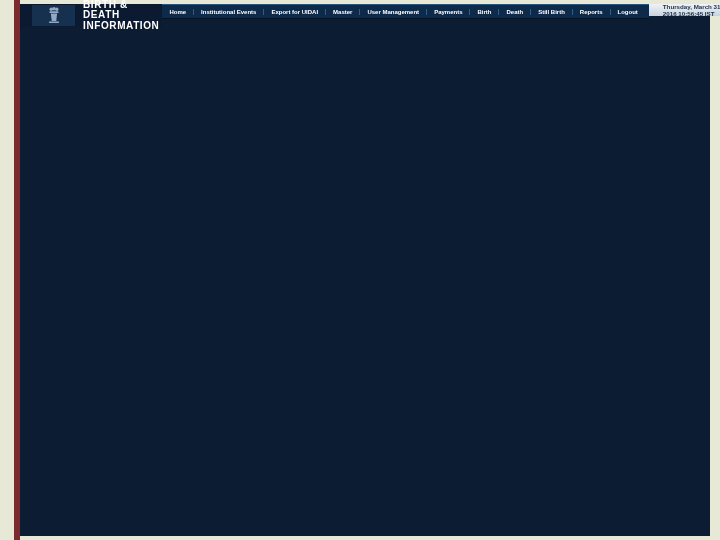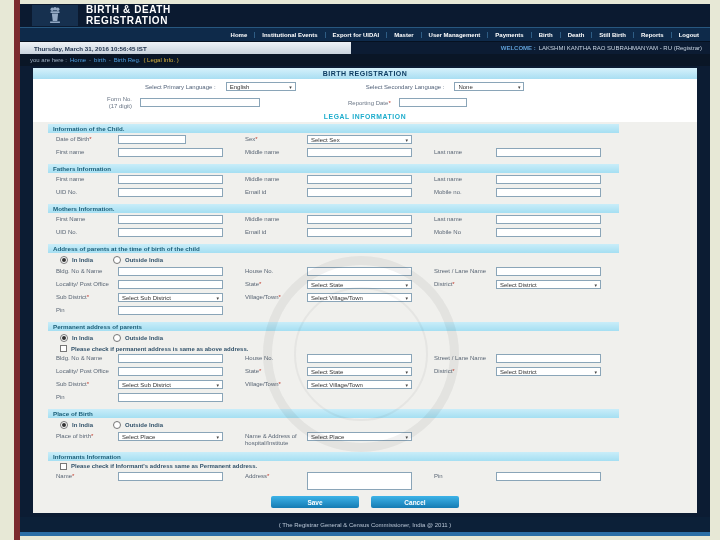--- a/index.html
+++ b/index.html
@@ -1,18 +1,18 @@
 <!DOCTYPE html>
 <html><head>
 <meta charset="utf-8">
 <style>
   html,body{margin:0;padding:0;}
   .screen{width:720px;height:540px;position:relative;background:#e7e8d6;font-family:"Liberation Sans",sans-serif;overflow:hidden;}
   .left-strip{position:absolute;left:14px;top:0;width:6px;height:540px;background:#7b2a2e;}
-  .content{position:absolute;left:20px;top:4px;width:690px;height:532px;display:flex;flex-direction:column;background:#0c1c33;}
+  .content{position:absolute;left:20px;top:4px;width:690px;height:532px;display:flex;flex-direction:row;background:#0c1c33;}
 
   
   .site-header{height:23px;background:#0b1a30;display:flex;align-items:center;padding-left:12px;gap:8px;}
   .emblem-box{width:46px;height:21px;background:#16304f;display:flex;align-items:center;justify-content:center;}
   .site-title{color:#ffffff;font-weight:bold;font-size:10px;line-height:1.05;letter-spacing:.6px;white-space:pre-line;}
   .nav{height:13px;background:#0e2a4a;border-top:1px solid #27577f;border-bottom:1px solid #061120;display:flex;justify-content:flex-end;align-items:center;padding-right:4px;}
   .nav-item{color:#ffffff;font-size:6px;font-weight:bold;padding:0 7px;border-left:1px solid #2e5d85;cursor:pointer;white-space:nowrap;}
   .nav-item:first-child{border-left:none;}
 
   .meta-strip{height:12px;display:flex;}
@@ -81,21 +81,21 @@
           <g fill="#93a9c4">
             <circle cx="6" cy="4" r="2.4"></circle>
               <circle cx="10" cy="3.4" r="2.6"></circle>
               <circle cx="14" cy="4" r="2.4"></circle>
             <rect x="3.5" y="7" width="13" height="2.6" rx="1"></rect>
             <path d="M5.5 10 h9 l-1.3 11 h-6.4 z"></path>
             <rect x="3" y="21.5" width="14" height="2.2"></rect>
           </g>
         </svg>
       </div>
-      <div class="site-title"><span>BIRTH &amp; DEATH</span><br><span>REGISTRATION</span></div>
+      <div class="site-title"><span>BIRTH &amp; DEATH</span><br><span>INFORMATION</span></div>
     </div>
 
     <div class="nav">
         <div class="nav-item">Home</div>
         <div class="nav-item">Institutional Events</div>
         <div class="nav-item">Export for UIDAI</div>
         <div class="nav-item">Master</div>
         <div class="nav-item">User Management</div>
         <div class="nav-item">Payments</div>
         <div class="nav-item">Birth</div>

